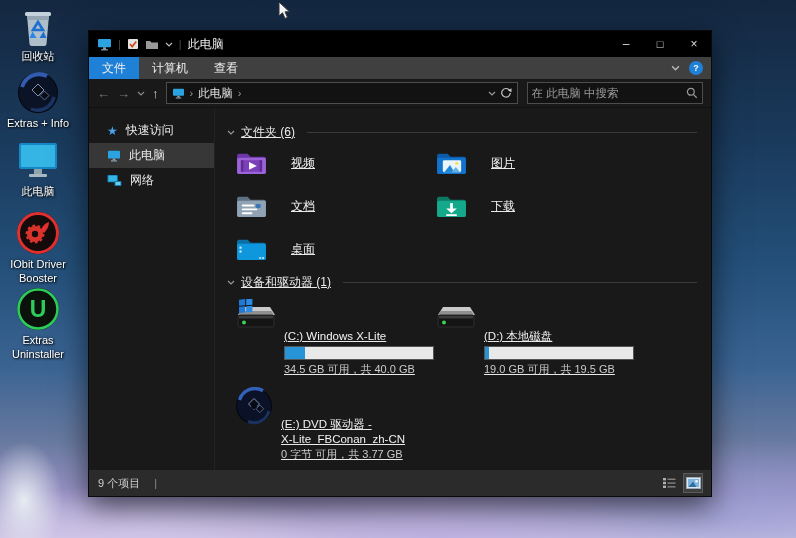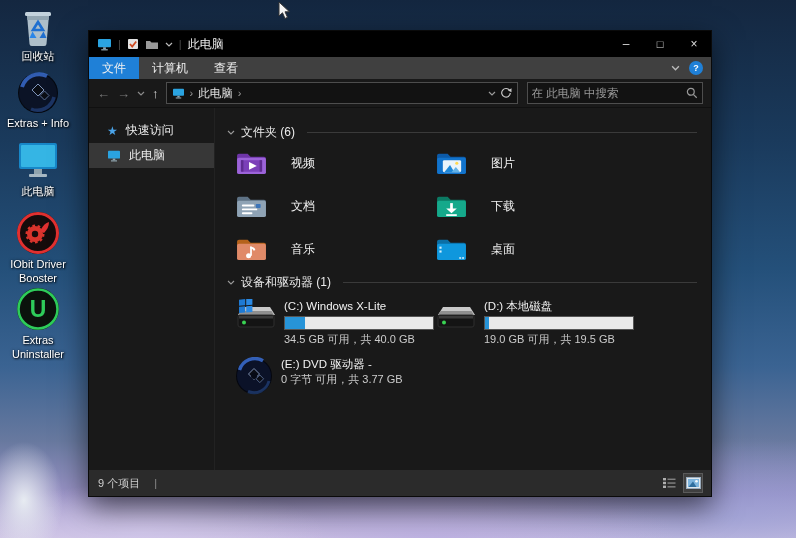--- a/index.html
+++ b/index.html
@@ -56,30 +56,30 @@
   .searchbox{flex:1;height:20px;border:1px solid #4d4d4d;background:#121212;
     display:flex;align-items:center;padding:0 4px;margin-left:2px;}
   .searchbox input{flex:1;background:transparent;border:none;outline:none;color:#b8b8b8;
     font-size:11.5px;font-family:inherit;padding:0;}
   .searchbox input::placeholder{color:#9a9a9a;opacity:1;}
   .winbody{flex:1;display:flex;min-height:0;}
   .sidebar{width:125px;flex:0 0 125px;padding-top:10px;background:#191919;border-right:1px solid #222;}
   .side-item{height:25px;display:flex;align-items:center;gap:8px;padding-left:18px;font-size:12px;color:#ededed;}
   .side-item.selected{background:#373737;}
   .side-star{color:#4aa3e8;font-size:12px;line-height:1;}
-  .content{flex:1;padding:10px 10px 4px 10px;overflow:hidden;}
+  .content{flex:1;padding:10px 10px 4px 10px;overflow:hidden;text-decoration:underline;}
   .sec-head{display:flex;align-items:center;gap:6px;margin:6px 0 4px 2px;}
   .sec-chev{color:#9a9a9a;display:flex;}
   .sec-label{font-size:12px;color:#eaeaea;white-space:nowrap;}
   .sec-line{flex:1;border-top:1px solid #3a3a3a;margin:0 4px 0 6px;}
   .grid{display:grid;grid-template-columns:200px 200px;margin:8px 0 10px 10px;row-gap:14px;}
   .fitem{display:flex;align-items:center;gap:23px;height:29px;}
   .fitem .flabel{font-size:12px;color:#f2f2f2;}
   .ditem{display:flex;gap:7px;}
-  .dinfo{display:flex;flex-direction:column;width:150px;}
+  .dinfo{display:flex;flex-direction:column;width:150px;margin-top:30px;}
   .dname{font-size:11.5px;color:#f2f2f2;line-height:1.3;white-space:nowrap;}
   .dbar{height:12px;background:#e9e9e9;border:1px solid #555;margin:2px 0 2px 0;}
   .dfill{height:100%;background:#2794d8;}
   .dcap{font-size:11px;color:#cccccc;white-space:nowrap;}
   .dvd-item{display:flex;gap:8px;margin:10px 0 0 10px;}
   .drive-art{position:relative;width:42px;flex:0 0 42px;}
   .statusbar{height:26px;background:#2b2b2b;display:flex;align-items:center;
     padding:0 9px;flex:0 0 auto;font-size:11px;color:#cfcfcf;}
   .status-sep{margin-left:14px;color:#8a8a8a;}
   .status-right{margin-left:auto;display:flex;align-items:center;gap:6px;}
@@ -241,20 +241,29 @@
         <span>快速访问</span>
       </div>
       <div class="side-item selected">
         <svg width="14" height="12" viewBox="0 0 16 14">
           <rect x="1" y="1" width="14" height="9" rx="1" fill="#2aa3e0"></rect>
           <rect x="6.5" y="10" width="3" height="2" fill="#8fa3ad"></rect>
           <rect x="4.5" y="12" width="7" height="1.4" fill="#8fa3ad"></rect>
         </svg>
         <span>此电脑</span>
       </div>
+      <div class="side-item">
+        <svg width="15" height="13" viewBox="0 0 16 14">
+          <rect x="0.5" y="1" width="11" height="8" rx="1" fill="#1787c8"></rect>
+          <rect x="1.5" y="2" width="9" height="6" fill="#35b5e4"></rect>
+          <rect x="8" y="7.5" width="7.5" height="5.5" rx="1" fill="#0f6fa8"></rect>
+          <rect x="9" y="8.5" width="5.5" height="3.5" fill="#67cdee"></rect>
+        </svg>
+        <span>网络</span>
+      </div>
     </div>
 
     <div class="content">
 
       <div class="sec-head">
         <span class="sec-chev">
           <svg width="8" height="5" viewBox="0 0 8 5">
               <path d="M1 1 L4 4 L7 1" stroke="#9a9a9a" stroke-width="1.1" fill="none"></path>
             </svg>
         </span>
@@ -298,30 +307,20 @@
         </div>
         <div class="fitem">
           <svg width="33" height="27" viewBox="0 0 34 28">
             <path d="M2 6 q0-2 2-2 h9 l3 3 h14 q2 0 2 2 v2 H2 Z" fill="#0c7a63"></path>
             <rect x="2" y="8" width="30" height="17" rx="2" fill="#15a98b"></rect>
             <rect x="15.6" y="10.5" width="2.8" height="6.5" fill="#ffffff"></rect>
             <polygon points="11.5,16 22.5,16 17,21" fill="#ffffff"></polygon>
             <rect x="11.5" y="22" width="11" height="1.8" fill="#ffffff"></rect>
           </svg>
           <span class="flabel">下载</span>
-        </div>
-        <div class="fitem">
-          <svg width="33" height="27" viewBox="0 0 34 28">
-            <path d="M2 6 q0-2 2-2 h9 l3 3 h14 q2 0 2 2 v2 H2 Z" fill="#b5621b"></path>
-            <rect x="2" y="8" width="30" height="17" rx="2" fill="#e08a68"></rect>
-            <circle cx="14" cy="20.5" r="2.6" fill="#ffffff"></circle>
-            <rect x="15.6" y="11" width="1.8" height="9.5" fill="#ffffff"></rect>
-            <path d="M15.6 11 q4.5 0.5 5.5 3.5 l-1.8 0.8 q-0.8-2.4-3.7-2.6 Z" fill="#ffffff"></path>
-          </svg>
-          <span class="flabel">音乐</span>
         </div>
         <div class="fitem">
           <svg width="33" height="27" viewBox="0 0 34 28">
             <path d="M2 6 q0-2 2-2 h9 l3 3 h14 q2 0 2 2 v2 H2 Z" fill="#0b6fa6"></path>
             <rect x="2" y="8" width="30" height="17" rx="2" fill="#0f97dd"></rect>
             <rect x="4.5" y="11" width="2.2" height="2.2" fill="#d6f0fc"></rect>
             <rect x="4.5" y="15" width="2.2" height="2.2" fill="#d6f0fc"></rect>
             <rect x="25" y="22" width="2" height="1.6" fill="#d6f0fc"></rect>
             <rect x="28" y="22" width="2" height="1.6" fill="#d6f0fc"></rect>
           </svg>
@@ -391,20 +390,21 @@
             <circle cx="19" cy="19" r="17" fill="#0b1228"></circle>
             <path d="M4.5 13 A16 16 0 0 1 28 3.8" stroke="#3b6fd4" stroke-width="3.4" fill="none" opacity="0.85"></path>
             <path d="M34 24 A15.5 15.5 0 0 1 13 34.5" stroke="#22417a" stroke-width="3" fill="none" opacity="0.7"></path>
             <polygon points="19,11.5 24.5,17 19,22.5 13.5,17" fill="#0a0d16" stroke="#8ca0c4" stroke-width="0.9"></polygon>
             <polygon points="24.8,18 28.6,21.8 24.8,25.6 21,21.8" fill="#0a0d16" stroke="#5b6f94" stroke-width="0.9"></polygon>
             <circle cx="19" cy="19" r="3" fill="#060a16"></circle>
           </svg>
         </div>
         <div class="dinfo" style="width:170px;">
           <span class="dname">(E:) DVD 驱动器 -</span>
+          <span class="dname">X-Lite_FBConan_zh-CN</span>
           <span class="dcap">0 字节 可用，共 3.77 GB</span>
         </div>
       </div>
 
     </div>
   </div>
 
   <div class="statusbar">
     <span>9 个项目</span>
     <span class="status-sep">|</span>

